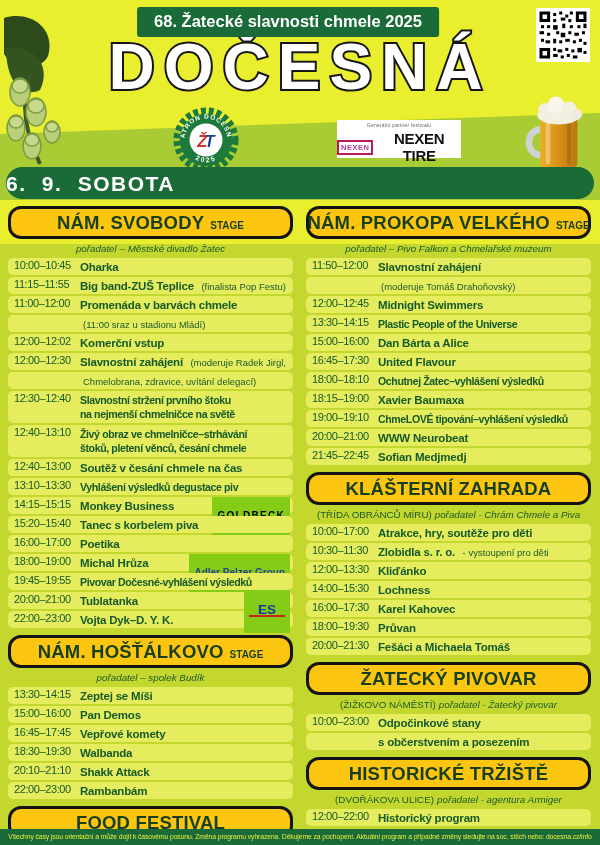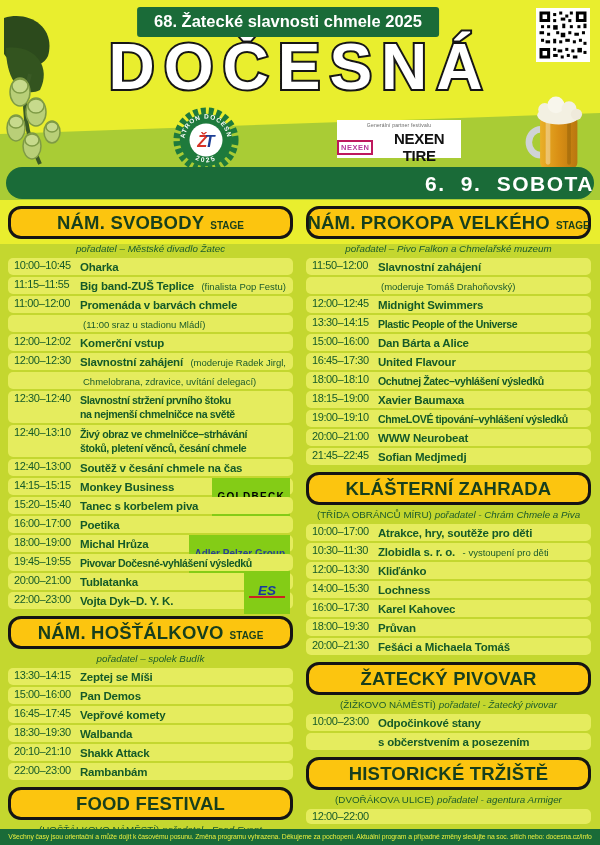--- a/index.html
+++ b/index.html
@@ -25,21 +25,21 @@
   .nexen-box{position:absolute;top:120px;left:337px;width:124px;height:38px;background:#fff;
     z-index:6;text-align:center;}
   .nexen-small{display:block;font-size:5px;color:#666;padding-top:2px;letter-spacing:.2px;}
   .nexen-row{display:flex;align-items:center;justify-content:center;gap:4px;margin-top:2px;}
   .nexen-mark{border:2px solid #be185d;color:#b5399b;font-size:7.5px;font-weight:800;
     padding:1px 2px;letter-spacing:.5px;}
   .nexen-name{font-size:15px;font-weight:900;color:#111;letter-spacing:-.3px;}
   .mug{position:absolute;top:90px;right:12px;z-index:6;}
   .date-bar{position:absolute;top:167px;left:6px;right:6px;height:32px;background:#1a6b38;
     border-radius:16px;color:#fff;font-size:21px;font-weight:800;letter-spacing:1.5px;
-    word-spacing:8px;line-height:33px;text-align:right;z-index:7;}
+    word-spacing:8px;line-height:33px;text-align:left;z-index:7;}
   
   .columns{position:absolute;top:206px;left:8px;display:flex;gap:13px;z-index:2;}
   .col{width:285px;flex:none;}
   .section{margin-bottom:7px;}
   .sec-header{height:27px;border:3px solid #141414;border-radius:13px;background:#fcc50f;
     display:flex;align-items:center;justify-content:center;margin-bottom:4px;}
   .sec-title{font-size:18.5px;font-weight:800;color:#173f1d;letter-spacing:.2px;white-space:nowrap;}
   .stage{font-size:10px;font-weight:700;color:#173f1d;margin-left:6px;margin-top:5px;}
   .organizer{text-align:center;font-size:9.8px;color:#1a5a2b;margin-bottom:4px;min-height:11px;}
   .org-prefix{font-style:normal;margin-right:3px;}
@@ -48,21 +48,21 @@
     display:flex;align-items:flex-start;min-height:13px;line-height:13px;}
   .time{flex:0 0 66px;font-size:11px;font-weight:500;color:#155a28;letter-spacing:-.4px;white-space:nowrap;}
   .tw{flex:1;min-width:0;}
   .etitle{font-size:11.5px;font-weight:bold;color:#155a28;letter-spacing:-.2px;white-space:nowrap;}
   .enote{font-size:9.5px;color:#1a5a2b;margin-left:3px;white-space:nowrap;}
   .title2{display:block;font-size:11.5px;font-weight:bold;color:#155a28;letter-spacing:-.2px;line-height:12px;padding:1px 0 2px;}
   .tight .etitle,.tight .title2{font-size:10.6px;letter-spacing:-.4px;}
   .sponsor{position:absolute;right:3px;top:0;background:#84cc16;padding:12px 5px;height:14px;line-height:14px;}
   .goldbeck{font-weight:800;letter-spacing:1.3px;font-size:10px;color:#000;}
   .adler{color:#2b3f91;font-size:10px;font-weight:600;}
-  .es{color:#1639a0;font-weight:800;font-style:italic;font-size:13.5px;height:18px;line-height:14px;
+  .es{color:#1639a0;font-weight:800;font-size:13.5px;height:18px;line-height:14px;
     width:36px;text-align:center;top:-1px;z-index:3;}
   .es::after{content:"";display:block;height:2px;background:#c22;margin-top:-2px;}
   .footnote{font-size:10.4px;color:#174a20;text-align:center;line-height:1.28;margin-top:4px;}
   
   .footer-bar{position:absolute;left:0;right:0;bottom:0;height:16px;background:#1a6b38;
     color:#e9ee3f;font-size:6.8px;line-height:16px;text-align:center;letter-spacing:-.1px;z-index:8;white-space:nowrap;}
 </style>
 </head>
 <body>
 
@@ -295,20 +295,29 @@
           <div class="row">
             <span class="time">12:40–13:00</span>
             <span class="tw">
               <span class="etitle">Soutěž v česání chmele na čas</span>
               
               
             </span>
 
           </div>
 
+          <div class="row tight">
+            <span class="time">13:10–13:30</span>
+            <span class="tw">
+              <span class="etitle">Vyhlášení výsledků degustace piv</span>
+              
+              
+            </span>
+
+          </div>
 
           <div class="row">
             <span class="time">14:15–15:15</span>
             <span class="tw">
               <span class="etitle">Monkey Business</span>
               
               
             </span>
             <span class="sponsor goldbeck">GOLDBECK</span>
           </div>
@@ -639,20 +648,23 @@
       <div class="sec-header">
         <span class="sec-title">HISTORICKÉ TRŽIŠTĚ</span>
       </div>
       <div class="organizer">
         <span class="org-prefix">(DVOŘÁKOVA ULICE)</span><span class="org-main">pořadatel - agentura Armiger</span>
       </div>
       <div class="rows">
 
           <div class="row">
             <span class="time">12:00–22:00</span>
+            <span class="tw">
+              <span class="etitle">Historický program</span>
+            </span>
           </div>
         </div>
       <div class="footnote">Každou hodinu historický program (středověká hudba, tanec, kejklíři, šermíři, ohňová show). Dobové prodejní stánky a řemesla.</div>
     </section>
 
   </div>
 </div>
 
 <div class="footer-bar">Všechny časy jsou orientační a může dojít k časovému posunu. Změna programu vyhrazena. Děkujeme za pochopení. Aktuální program a případné změny sledujte na soc. sítích nebo: docesna.cz/info</div>
 

